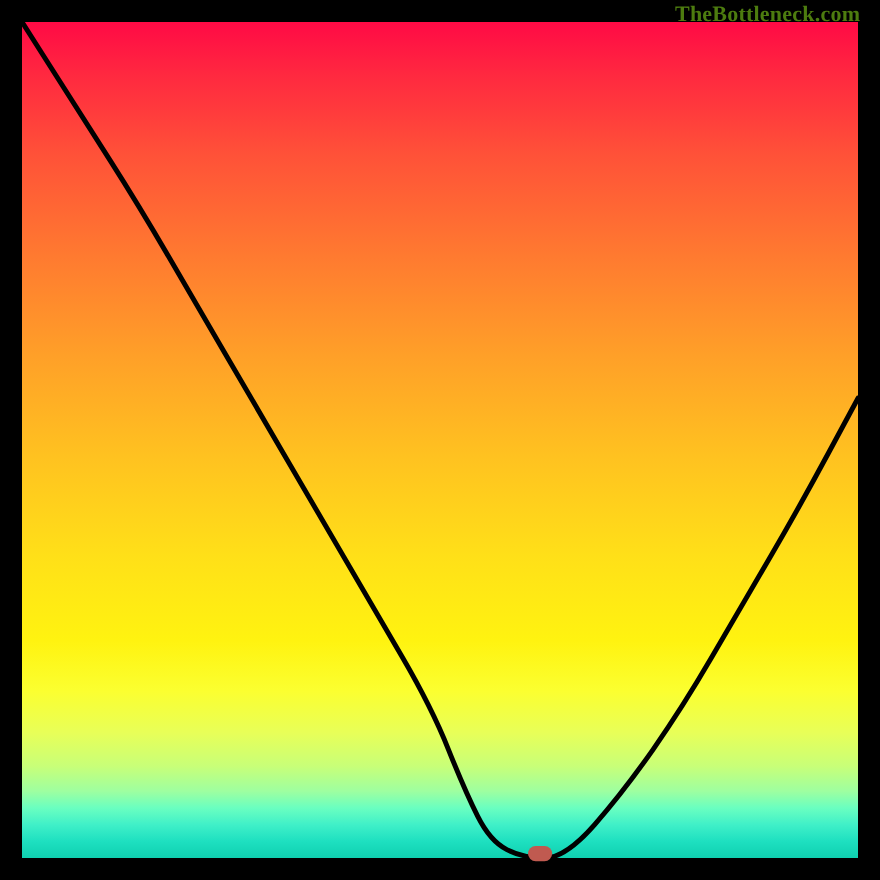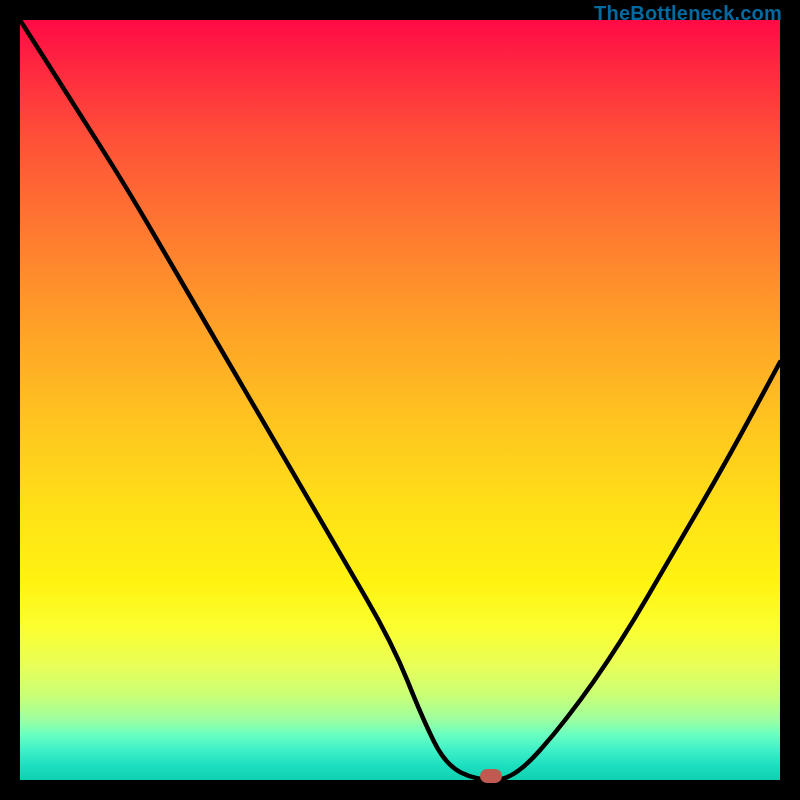--- a/index.html
+++ b/index.html
@@ -39,25 +39,26 @@
       #6affc0 94%,
       #40f0c8 96%,
       #1ee0c0 98%,
       #0fd0b0 100%
     );
   }
   .watermark {
     position: absolute;
     top: 2px;
     right: 18px;
-    color: #0369a1;
+    color: #4d7c0f;
     font-size: 20px;
     font-weight: 600;
     letter-spacing: 0.2px;
     user-select: none;
+    font-family: Liberation Serif, serif;
   }
   svg.curve {
     position: absolute;
     left: 0;
     top: 0;
     width: 760px;
     height: 760px;
   }
   .marker {
     position: absolute;

